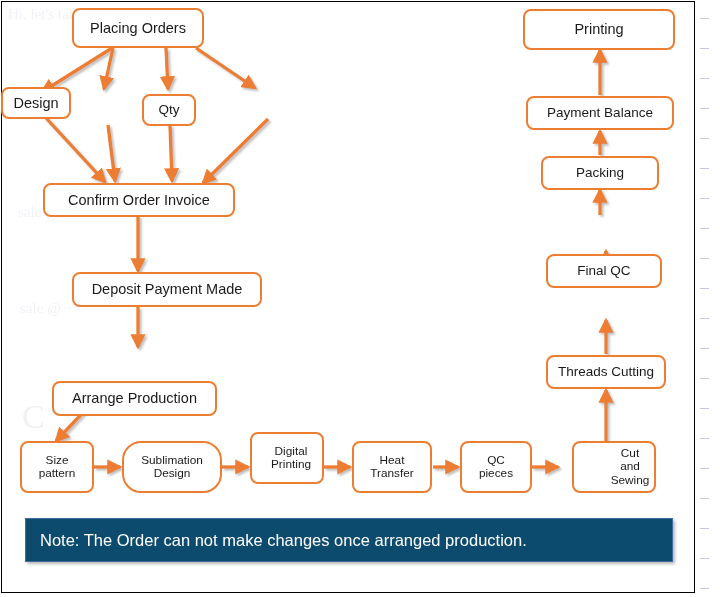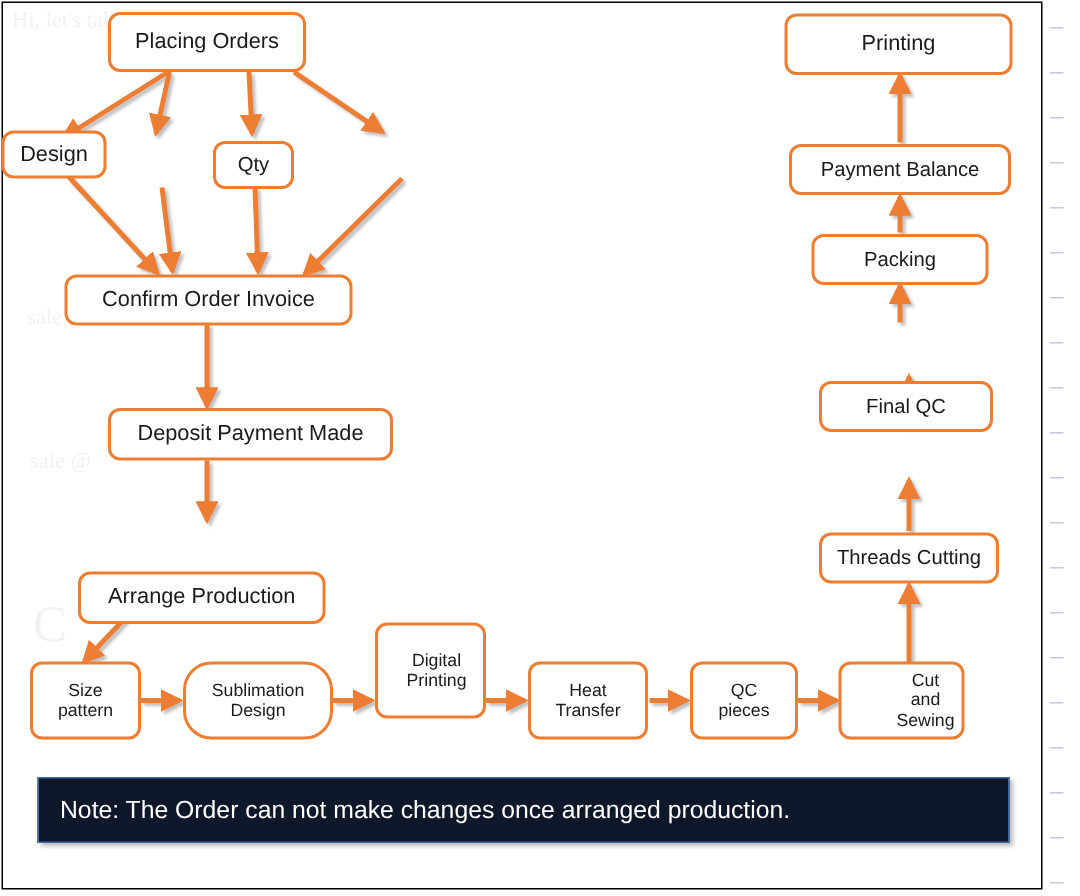--- a/index.html
+++ b/index.html
@@ -75,21 +75,21 @@
   }
   .conn svg { display: block; overflow: visible; }
 
   
   #note {
     position: absolute;
     left: 25px;
     top: 518px;
     width: 648px;
     height: 44px;
-    background: #0f172a;
+    background: #0c4a6e;
     border: 1px solid #3E6DA4;
     box-sizing: border-box;
     display: flex;
     align-items: center;
     color: #ffffff;
     font-size: 16.5px;
     padding-left: 14px;
     z-index: 4;
     box-shadow: 2px 2px 3px rgba(0,0,0,0.28);
   }
@@ -210,30 +210,30 @@
   <div class="box big" style="left:44px; top:272px; width:190px; height:35px;margin-left:28px;">Deposit Payment Made</div>
 
   <div class="box big" style="left:52px; top:349px; width:165px; height:35px;margin-top:32px;">Arrange Production</div>
 
   <div class="box small" style="left:20px; top:441px; width:74px; height:52px;">Size
 pattern</div>
 
   <div class="box small" style="left:122px; top:441px; width:100px; height:52px;border-radius:19px;">Sublimation
 Design</div>
 
-  <div class="box small" style="left:250px; top:415px; width:74px; height:64px;padding-left:12px;">Digital
+  <div class="box small" style="left:250px; top:432px; width:74px; height:52px;padding-left:12px;">Digital
 Printing</div>
 
   <div class="box small" style="left:352px; top:441px; width:80px; height:52px;">Heat
 Transfer</div>
 
   <div class="box small" style="left:460px; top:441px; width:72px; height:52px;">QC
 pieces</div>
 
-  <div class="box small" style="left:559px; top:441px; width:84px; height:52px;padding-left:36px;">Cut and
+  <div class="box small" style="left:572px; top:441px; width:84px; height:52px;padding-left:36px;">Cut and
 Sewing</div>
 
   <div class="box" style="left:546px; top:355px; width:120px; height:34px;text-align:right;">Threads Cutting</div>
 
 
   <div class="box" style="left:546px; top:216px; width:116px; height:34px;margin-top:38px;">Final QC</div>
 
   <div class="box" style="left:541px; top:156px; width:118px; height:34px;">Packing</div>
 
   <div class="box" style="left:526px; top:96px; width:148px; height:34px;">Payment Balance</div>

